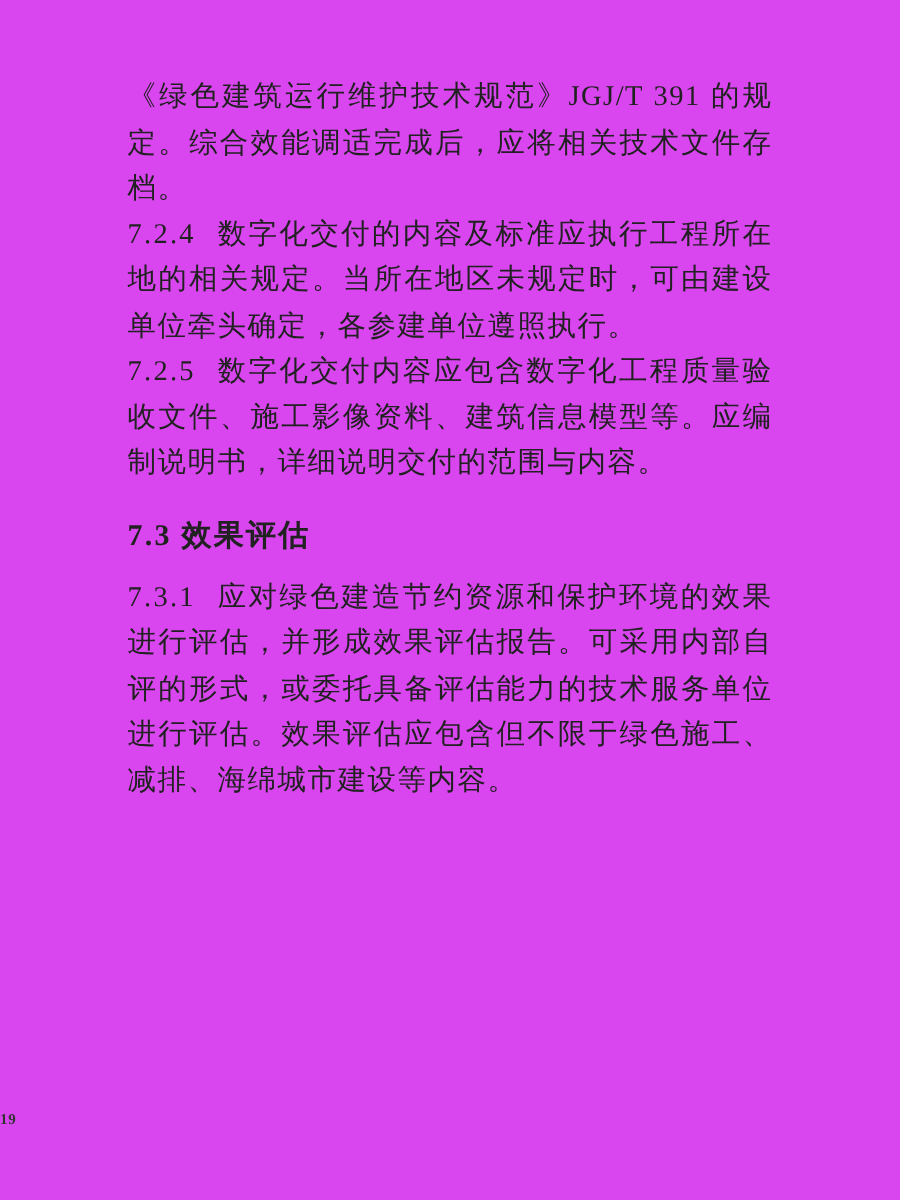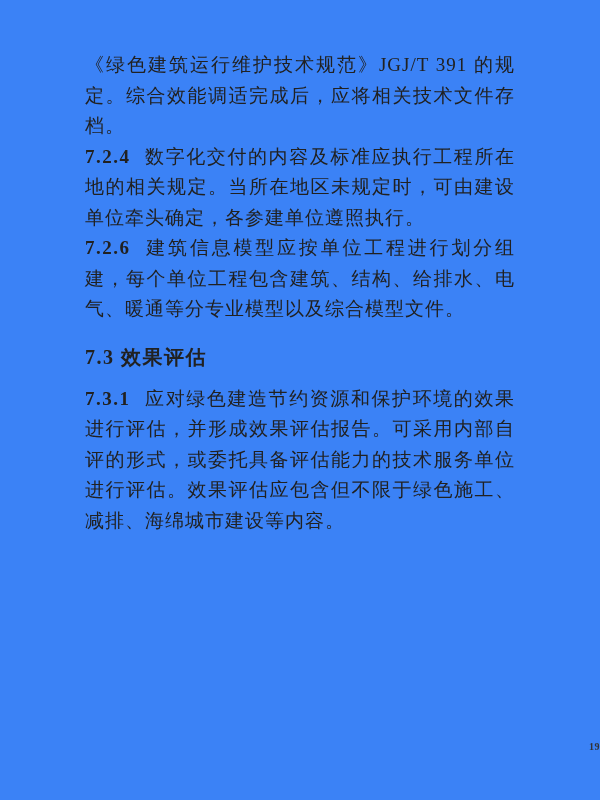--- a/index.html
+++ b/index.html
@@ -7,78 +7,78 @@
     padding: 0;
     width: 600px;
     height: 800px;
     background: #ffffff;
     overflow: hidden;
   }
   .page {
     position: relative;
     width: 600px;
     height: 800px;
-    background: #3b82f6;
+    background: #d946ef;
     font-family: "Liberation Serif", "DejaVu Serif", serif;
     color: #212121;
   }
   .text-block {
     position: absolute;
     left: 85px;
     top: 50px;
     width: 430px;
   }
   .para {
     margin: 0;
     font-size: 19px;
     line-height: 30.5px;
     letter-spacing: 1px;
     text-align: justify;
     text-justify: inter-character;
     word-break: break-all;
   }
   .clause-num {
-    font-weight: bold;
+    font-weight: normal;
     letter-spacing: 1.5px;
     margin-right: 14px;
     white-space: nowrap;
   }
   .section-heading {
     margin: 17px 0 12px 0;
     font-size: 20px;
     line-height: 30px;
     font-weight: bold;
     text-align: left;
     letter-spacing: 1.5px;
   }
   .page-number {
     position: absolute;
     left: 0;
     top: 740px;
     width: 600px;
-    text-align: right;
+    text-align: left;
     font-size: 10px;
     line-height: 14px;
     color: #333333;
     font-weight: bold;
     letter-spacing: 0.5px;
   }
 </style>
 </head>
 <body>
 
 <div class="page">
   <div class="text-block">
 
     <p class="para">《绿色建筑运行维护技术规范》JGJ/T 391 的规定。综合效能调适完成后，应将相关技术文件存档。</p>
 
     <p class="para"><span class="clause-num">7.2.4</span><span>数字化交付的内容及标准应执行工程所在地的相关规定。当所在地区未规定时，可由建设单位牵头确定，各参建单位遵照执行。</span></p>
 
+    <p class="para"><span class="clause-num">7.2.5</span><span>数字化交付内容应包含数字化工程质量验收文件、施工影像资料、建筑信息模型等。应编制说明书，详细说明交付的范围与内容。</span></p>
 
-    <p class="para"><span class="clause-num">7.2.6</span><span>建筑信息模型应按单位工程进行划分组建，每个单位工程包含建筑、结构、给排水、电气、暖通等分专业模型以及综合模型文件。</span></p>
 
 
 
 
     <h2 class="section-heading">7.3 效果评估</h2>
 
     <p class="para"><span class="clause-num">7.3.1</span><span>应对绿色建造节约资源和保护环境的效果进行评估，并形成效果评估报告。可采用内部自评的形式，或委托具备评估能力的技术服务单位进行评估。效果评估应包含但不限于绿色施工、减排、海绵城市建设等内容。</span></p>
 
   </div>
 

